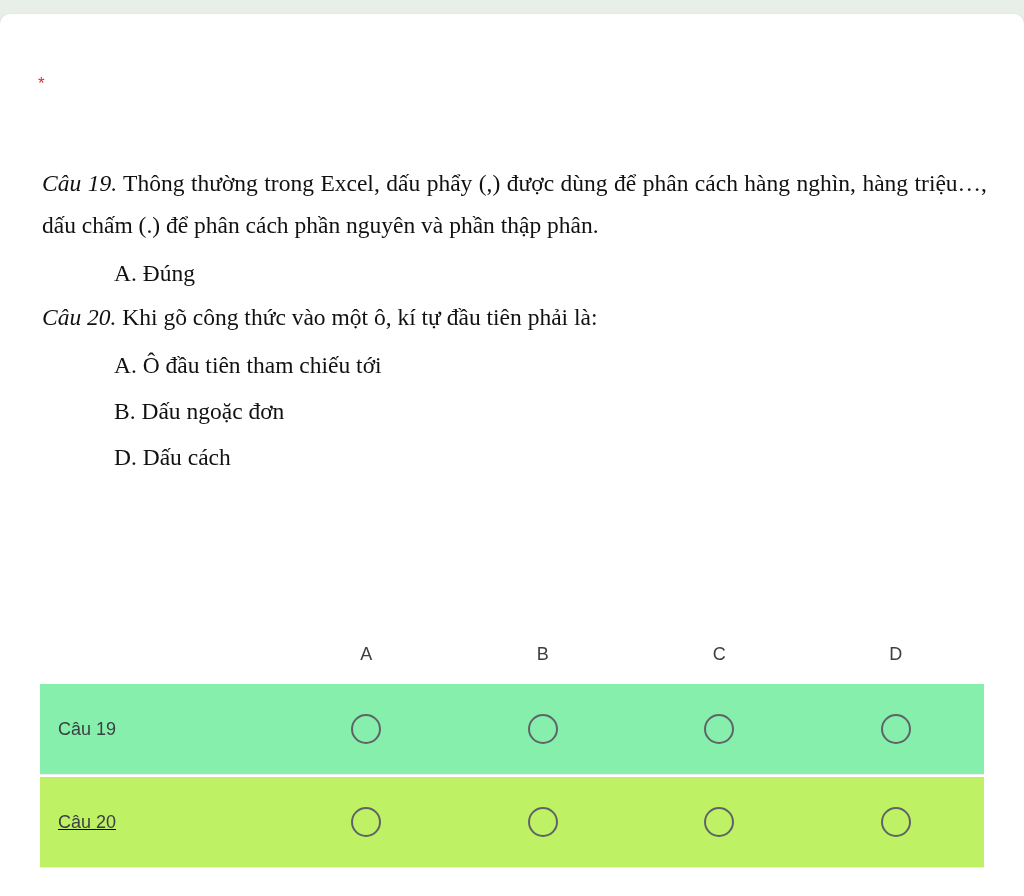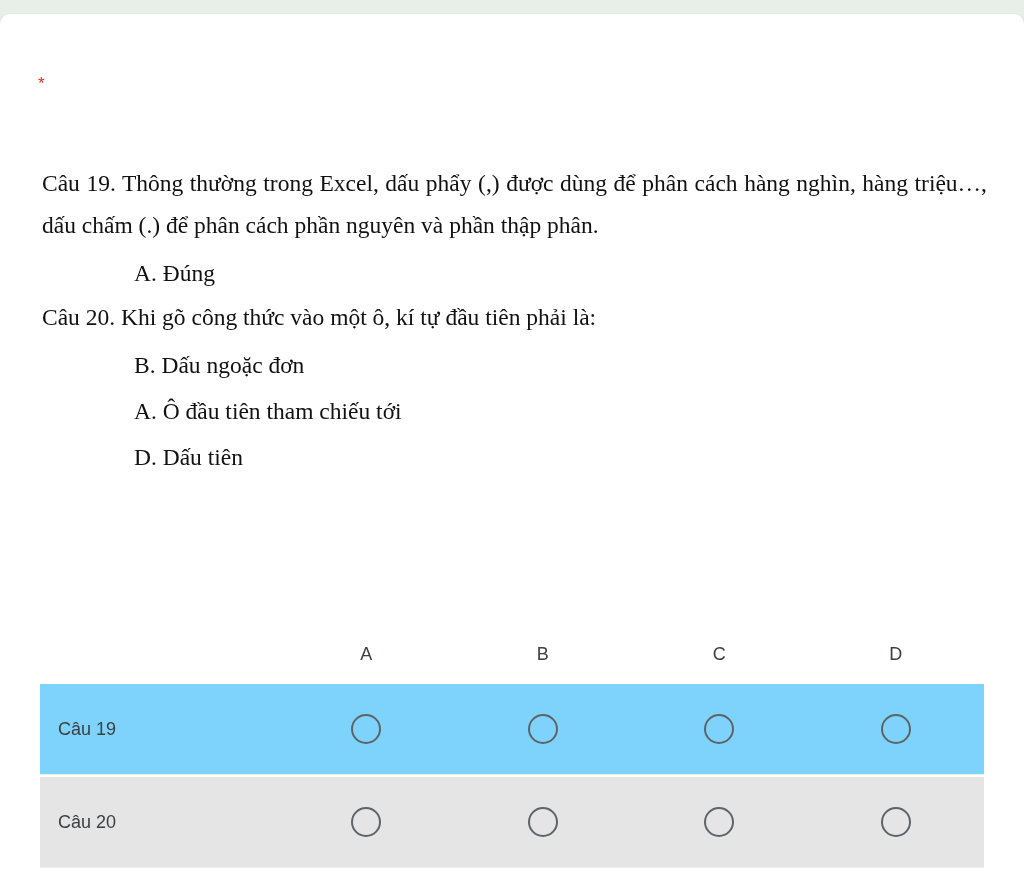--- a/index.html
+++ b/index.html
@@ -47,20 +47,21 @@
   }
   .q-para {
     font-size: 23.5px;
     line-height: 42px;
     text-align: justify;
     text-justify: inter-word;
     margin: 0 0 4px 0;
     width: 945px;
   }
   .q-label {
+    font-style: italic;
   }
   .sq-red {
     background-image:
       linear-gradient(45deg, transparent 45%, #e04a3f 45%, #e04a3f 55%, transparent 55%),
       linear-gradient(-45deg, transparent 45%, #e04a3f 45%, #e04a3f 55%, transparent 55%);
     background-size: 4px 3px;
     background-repeat: repeat-x;
     background-position: 0 bottom;
     padding-bottom: 2px;
   }
@@ -69,21 +70,21 @@
       linear-gradient(45deg, transparent 45%, #3c9a47 45%, #3c9a47 55%, transparent 55%),
       linear-gradient(-45deg, transparent 45%, #3c9a47 45%, #3c9a47 55%, transparent 55%);
     background-size: 4px 3px;
     background-repeat: repeat-x;
     background-position: 0 bottom;
     padding-bottom: 2px;
   }
   .opt {
     font-size: 23.5px;
     line-height: 46px;
-    margin-left: 92px;
+    margin-left: 72px;
     font-family: "Liberation Serif", serif;
     color: #111111;
     white-space: nowrap;
   }
   .q2-para {
   }
   
   .grid {
     position: absolute;
     left: 40px;
@@ -92,25 +93,26 @@
   }
   .grid-header {
     display: flex;
     align-items: center;
     height: 60px;
   }
   .grid-row {
     display: flex;
     align-items: center;
     height: 90px;
-    background: #7dd3fc;
+    background: #86efac;
     border-bottom: 1px solid #eceff1;
   }
   .grid-row.alt {
-    background: #e5e5e5;
+    background: #bef264;
+    text-decoration: underline;
   }
   .row-sep {
     height: 2px;
     background: #ffffff;
   }
   .cell-label {
     width: 255px;
     padding-left: 18px;
     box-sizing: border-box;
     font-size: 18px;
@@ -153,23 +155,23 @@
         <span class="sq-red">Thông thường trong Excel, dấu phẩy (,) được dùng để phân cách hàng nghìn, hàng triệu…, dấu chấm (.) để phân cách phần nguyên và phần thập phân.</span>
       </p>
 
       <div class="opt">A. Đúng</div>
 
       <p class="q-para q2-para">
         <span class="q-label sq-green">Câu 20.</span>
         <span class="sq-red">Khi gõ công thức vào một ô, kí tự đầu tiên phải là:</span>
       </p>
 
+      <div class="opt">A. Ô đầu tiên tham chiếu tới</div>
       <div class="opt">B. Dấu ngoặc đơn</div>
-      <div class="opt">A. Ô đầu tiên tham chiếu tới</div>
-      <div class="opt">D. Dấu tiên</div>
+      <div class="opt">D. Dấu cách</div>
 
     </div>
 
     <div class="grid">
 
       <div class="grid-header">
         <div class="cell-label"></div>
         <div class="cell-col">
           <span class="col-head">A</span>
         </div>

